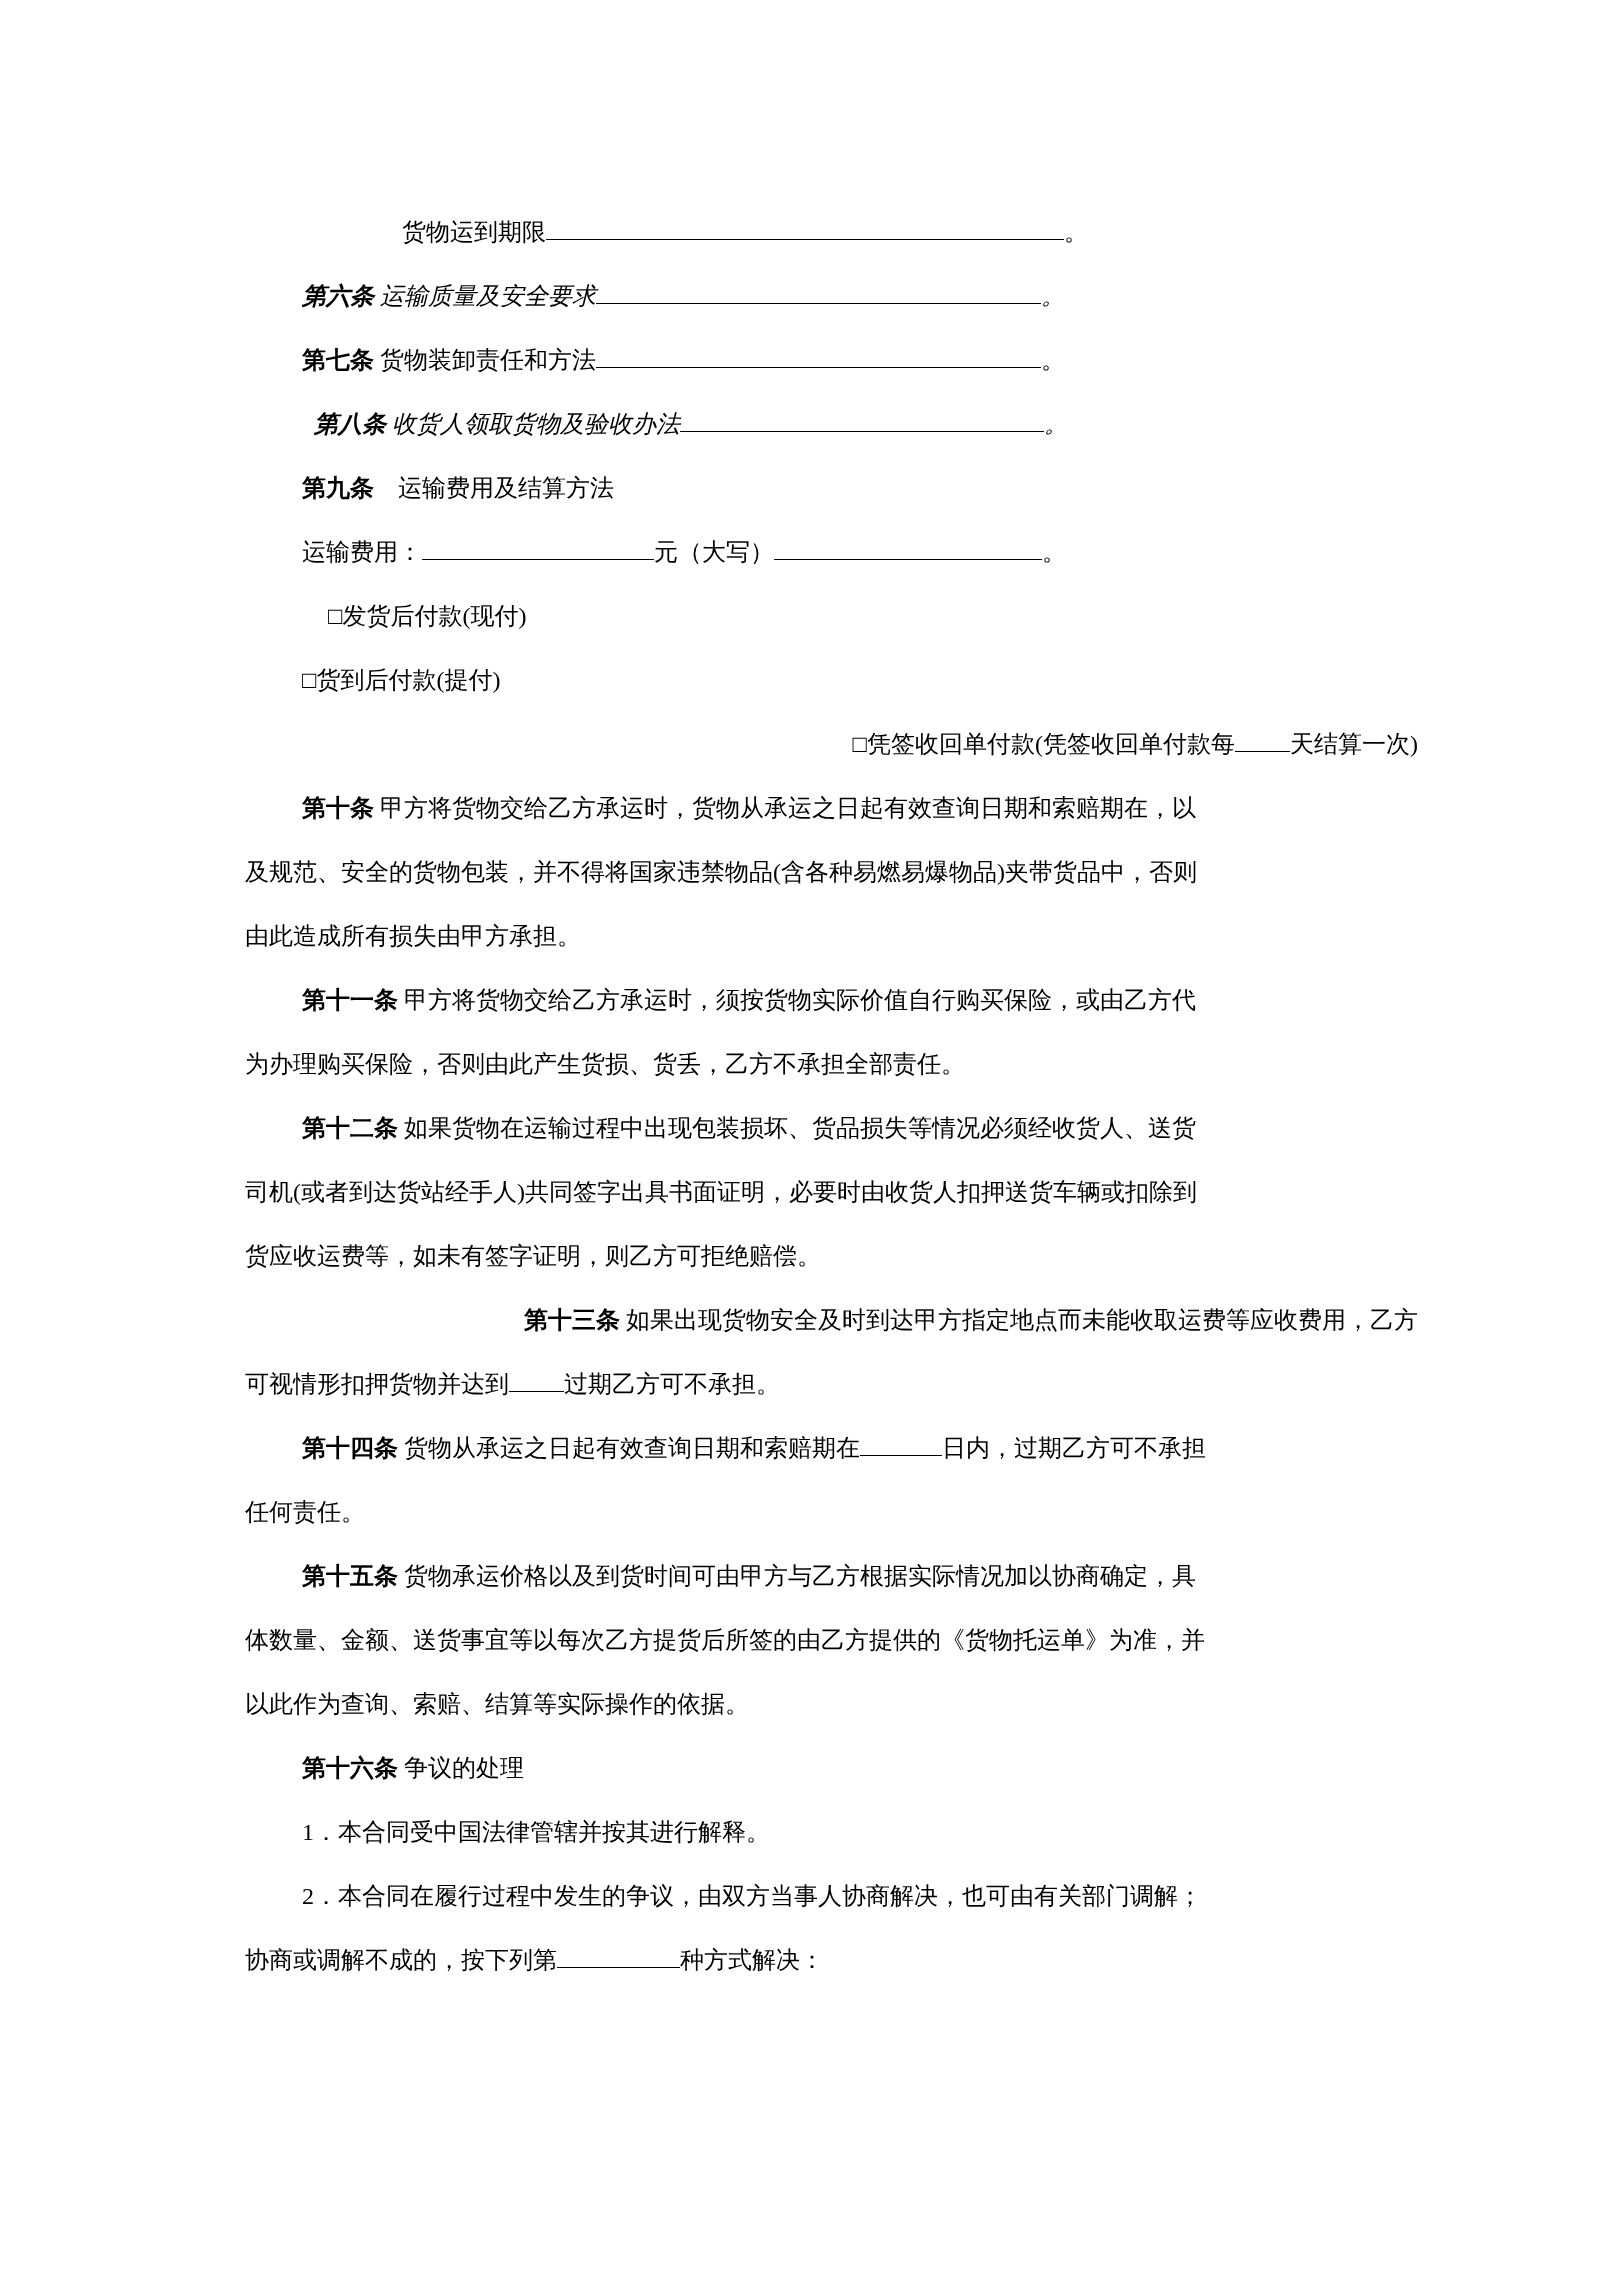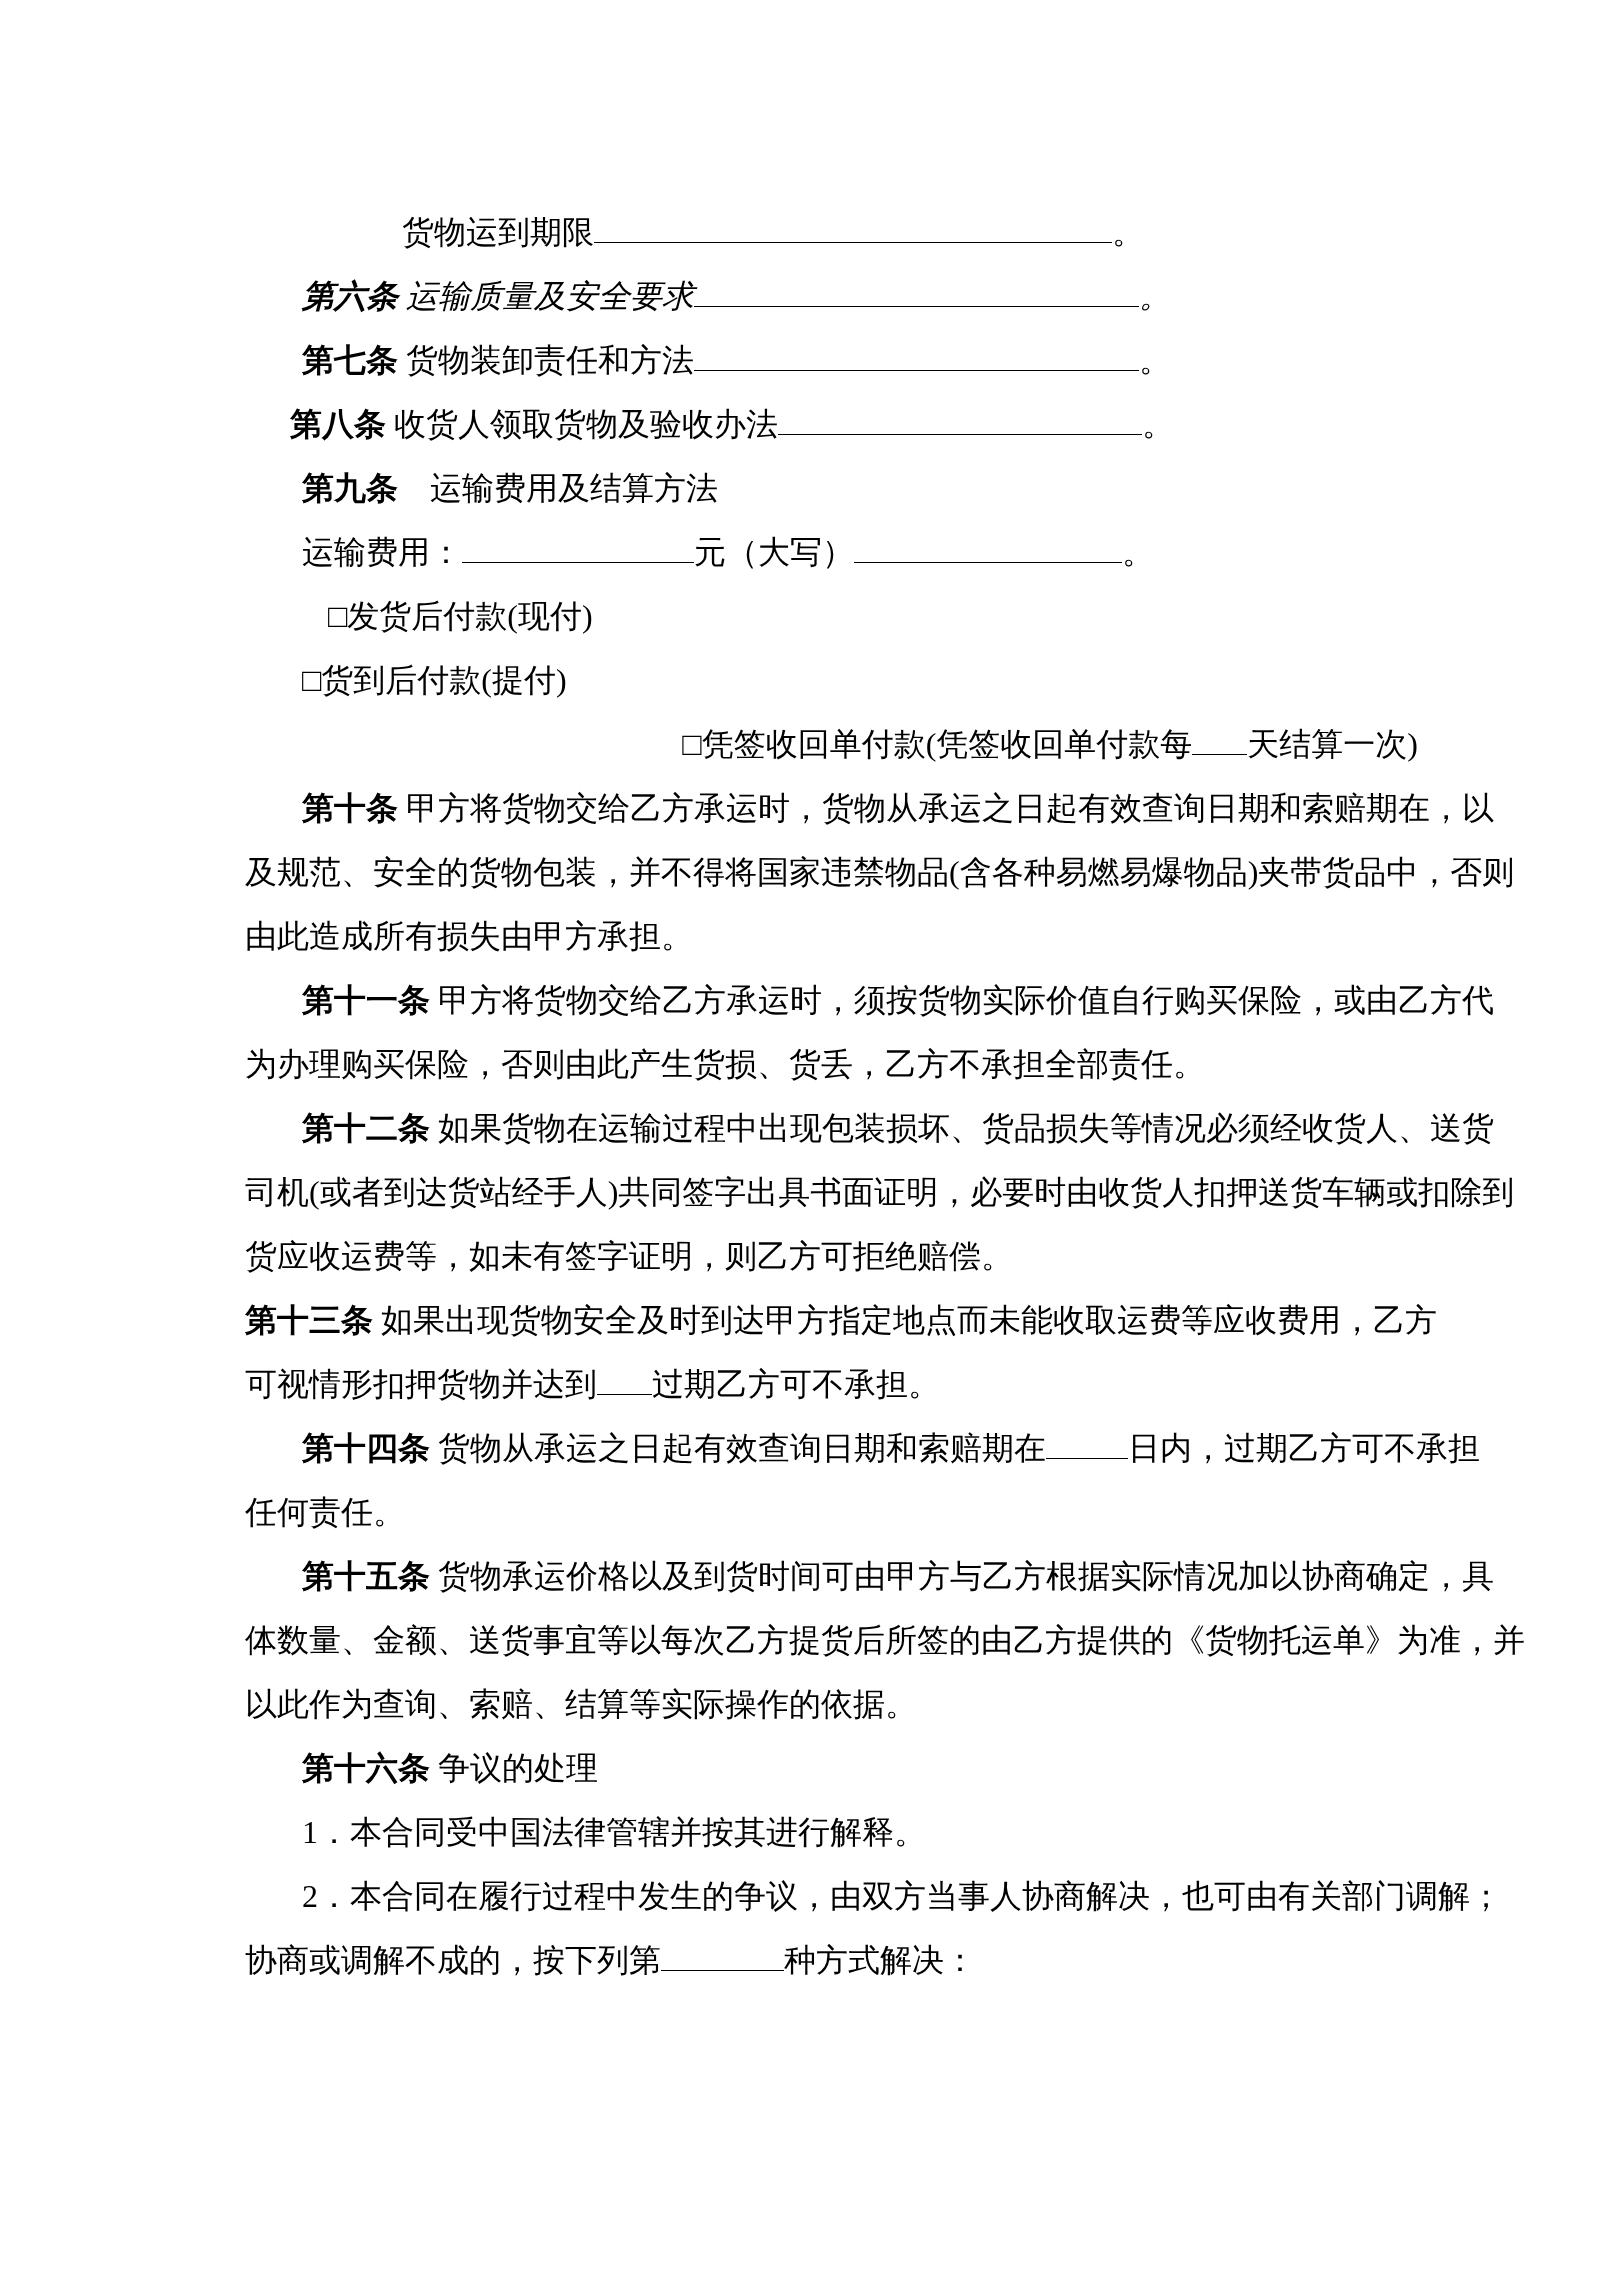--- a/index.html
+++ b/index.html
@@ -15,21 +15,21 @@
     overflow: hidden;
   }
   .doc {
     padding-top: 200px;
     padding-left: 245px;
     width: 1173px;
   }
   .line {
     height: 64px;
     line-height: 64px;
-    font-size: 32px;
+    font-size: 24px;
     white-space: nowrap;
   }
   .line span.run {
     white-space: pre;
   }
   .line span.bold {
     font-weight: 700;
   }
   .blank {
     display: inline-block;
@@ -38,21 +38,21 @@
     vertical-align: baseline;
   }
 </style>
 </head>
 <body>
 
 <div class="doc">
     <div class="line" style="margin-left: 157px;"><span class="run">货物运到期限</span><span class="blank" style="width: 518px;"></span><span class="run">。</span></div>
     <div class="line" style="margin-left: 57px; font-style: italic;"><span class="run bold">第六条</span><span class="run"> 运输质量及安全要求</span><span class="blank" style="width: 445px;"></span><span class="run">。</span></div>
     <div class="line" style="margin-left: 57px;"><span class="run bold">第七条</span><span class="run"> 货物装卸责任和方法</span><span class="blank" style="width: 445px;"></span><span class="run">。</span></div>
-    <div class="line" style="margin-left: 45px;"><span class="run bold">第八条</span><span class="run"> 收货人领取货物及验收办法</span><span class="blank" style="width: 364px;"></span><span class="run">。</span></div>
+    <div class="line" style="margin-left: 69px; font-style: italic;"><span class="run bold">第八条</span><span class="run"> 收货人领取货物及验收办法</span><span class="blank" style="width: 364px;"></span><span class="run">。</span></div>
     <div class="line" style="margin-left: 57px;"><span class="run bold">第九条</span><span class="run">　运输费用及结算方法</span></div>
     <div class="line" style="margin-left: 57px;"><span class="run">运输费用：</span><span class="blank" style="width: 232px;"></span><span class="run">元（大写）</span><span class="blank" style="width: 268px;"></span><span class="run">。</span></div>
     <div class="line" style="margin-left: 83px;"><span class="run">□</span><span class="run">发货后付款(现付)</span></div>
     <div class="line" style="margin-left: 57px;"><span class="run">□</span><span class="run">货到后付款(提付)</span></div>
     <div class="line" style=" text-align: right;"><span class="run">□</span><span class="run">凭签收回单付款(凭签收回单付款每</span><span class="blank" style="width: 55px;"></span><span class="run">天结算一次)</span></div>
     <div class="line" style="margin-left: 57px;"><span class="run bold">第十条</span><span class="run"> 甲方将货物交给乙方承运时，货物从承运之日起有效查询日期和索赔期在，以</span></div>
     <div class="line"><span class="run">及规范、安全的货物包装，并不得将国家违禁物品(含各种易燃易爆物品)夹带货品中，否则</span></div>
     <div class="line"><span class="run">由此造成所有损失由甲方承担。</span></div>
     <div class="line" style="margin-left: 57px;"><span class="run bold">第十一条</span><span class="run"> 甲方将货物交给乙方承运时，须按货物实际价值自行购买保险，或由乙方代</span></div>
     <div class="line"><span class="run">为办理购买保险，否则由此产生货损、货丢，乙方不承担全部责任。</span></div>

